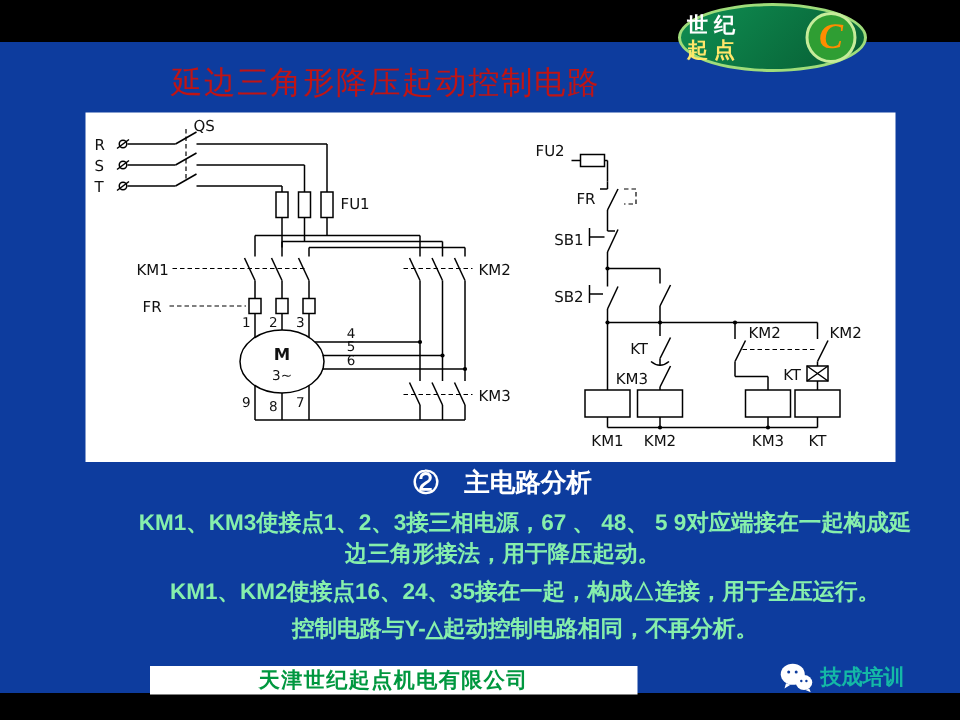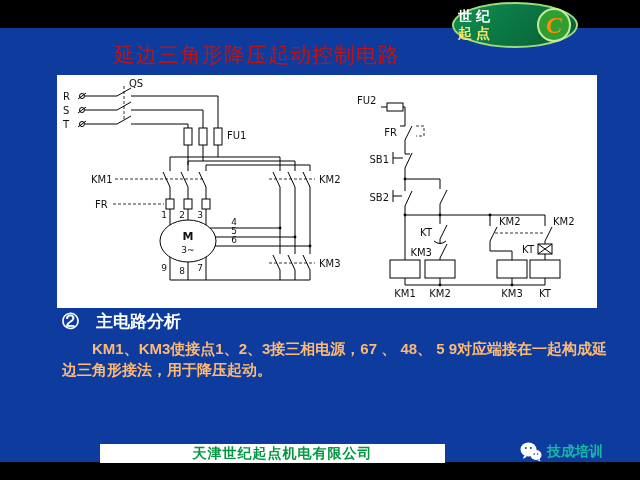--- a/index.html
+++ b/index.html
@@ -9,24 +9,24 @@
   .logo{position:absolute;left:452px;top:2px;width:126px;height:46px;border-radius:50%;
         background:linear-gradient(135deg,#0f8f52,#075c33);border:2px solid #9fdc7a;box-sizing:border-box;}
   .logo-text{position:absolute;left:4px;top:4px;line-height:17px;font-weight:bold;font-size:14px;letter-spacing:4px;}
   .logo-line1{color:#ffffff;}
   .logo-line2{color:#ffe76a;}
   .c-badge{position:absolute;right:5px;top:4px;width:34px;height:34px;border-radius:50%;background:#2f9e33;
            border:2px solid #c6ec9a;box-sizing:border-box;color:#ff8c00;font-size:24px;font-weight:bold;
            font-family:"Liberation Serif",serif;font-style:italic;text-align:center;line-height:30px;}
   .title{position:absolute;left:114px;top:41px;font-size:21px;font-weight:normal;color:#c01414;letter-spacing:1px;}
   .panel{position:absolute;left:57px;top:75px;width:540px;height:233px;background:#ffffff;}
-  .analysis{position:absolute;left:62px;top:310px;width:546px;}
+  .analysis{position:absolute;left:62px;top:310px;width:546px;text-align:center;}
   .analysis-heading{color:#ffffff;font-size:17px;font-weight:bold;margin:0 0 5px 0;}
-  .analysis p{margin:0 0 4px 0;color:#fdba74;font-size:15px;line-height:21px;text-indent:2em;font-weight:bold;}
-  .company-bar{position:absolute;left:100px;top:444px;width:325px;height:19px;background:#ffffff;text-align:center;padding-left:20px;}
+  .analysis p{margin:0 0 4px 0;color:#86efac;font-size:15px;line-height:21px;text-indent:2em;font-weight:bold;}
+  .company-bar{position:absolute;left:100px;top:444px;width:325px;height:19px;background:#ffffff;text-align:center;}
   .company-bar span{color:#00973f;font-weight:bold;font-size:14px;line-height:19px;letter-spacing:1px;}
   .brand{position:absolute;left:520px;top:442px;height:20px;display:flex;align-items:center;gap:5px;}
   .brand span{color:#14b8a6;font-size:14px;font-weight:bold;}
   svg text{font-family:"DejaVu Sans",sans-serif;font-size:10px;fill:#111;}
   svg text.ts{font-size:9px;}
   svg text.tm{font-size:11px;font-weight:bold;}
   .sym{stroke:#000;stroke-width:1;fill:none;}
   .dash{stroke:#000;stroke-width:0.8;fill:none;stroke-dasharray:3 2;}
   .box{stroke:#000;stroke-width:1;fill:#fff;}
   .dot{fill:#000;stroke:none;}
@@ -285,20 +285,22 @@
     <circle class="dot" cx="223" cy="153" r="1.4"></circle>
     <circle class="dot" cx="238" cy="162" r="1.4"></circle>
     <circle class="dot" cx="253" cy="171" r="1.4"></circle>
   </g>
 </svg>
 </div>
 
 <div class="analysis">
   <div class="analysis-heading">②　主电路分析</div>
   <p>KM1、KM3使接点1、2、3接三相电源，67 、 48、 5 9对应端接在一起构成延边三角形接法，用于降压起动。</p>
+  <p>KM1、KM2使接点16、24、35接在一起，构成△连接，用于全压运行。</p>
+  <p>控制电路与Y-△起动控制电路相同，不再分析。</p>
 </div>
 
 <div class="company-bar">
   <span>天津世纪起点机电有限公司</span>
 </div>
 
 <div class="brand">
   <svg width="22" height="20" viewBox="0 0 22 20">
     <ellipse cx="8.5" cy="7.5" rx="8" ry="7" fill="#ffffff"></ellipse>
     <circle cx="5.8" cy="6" r="1" fill="#0d3c9e"></circle>

